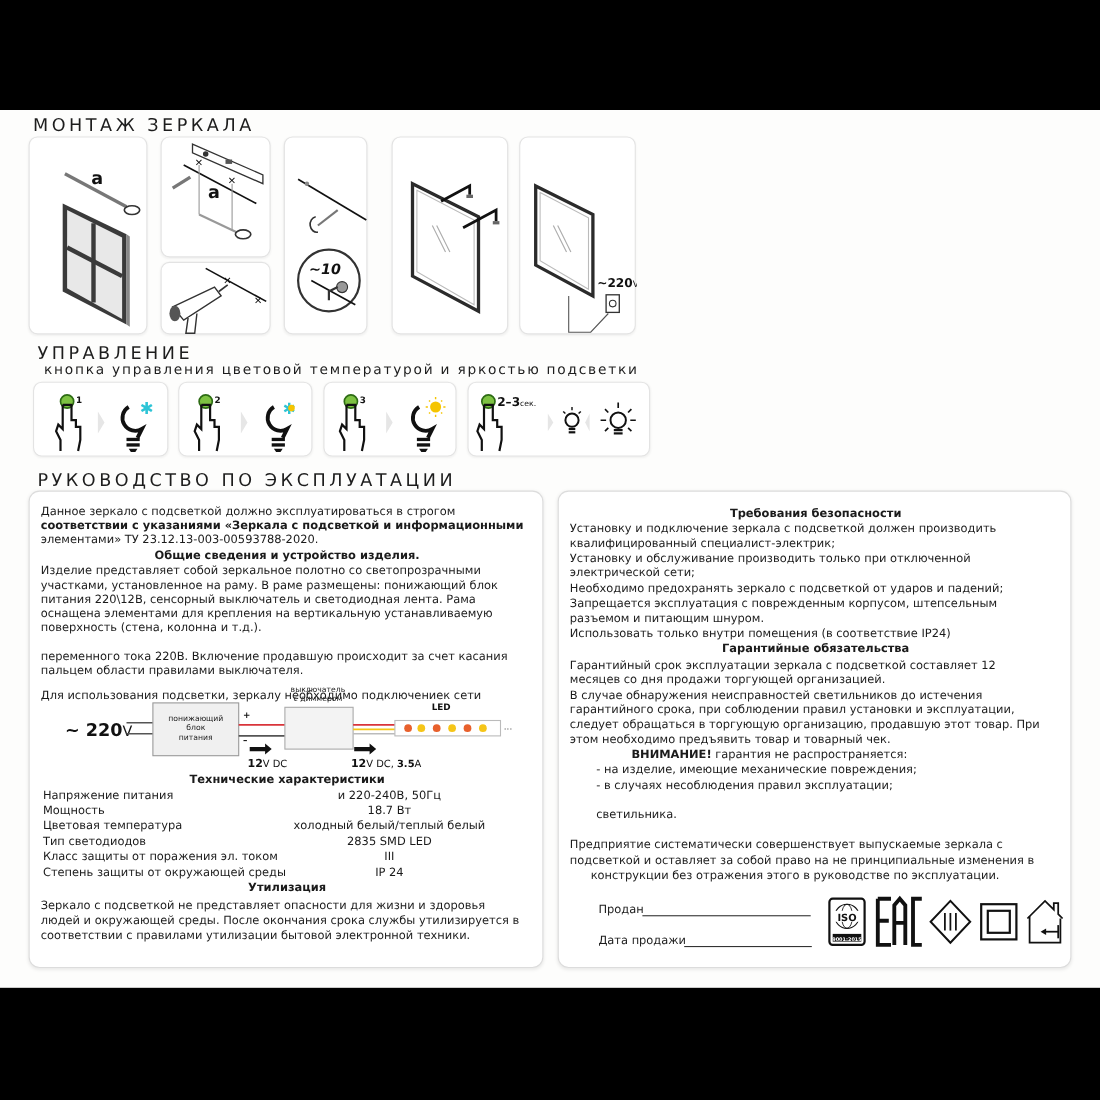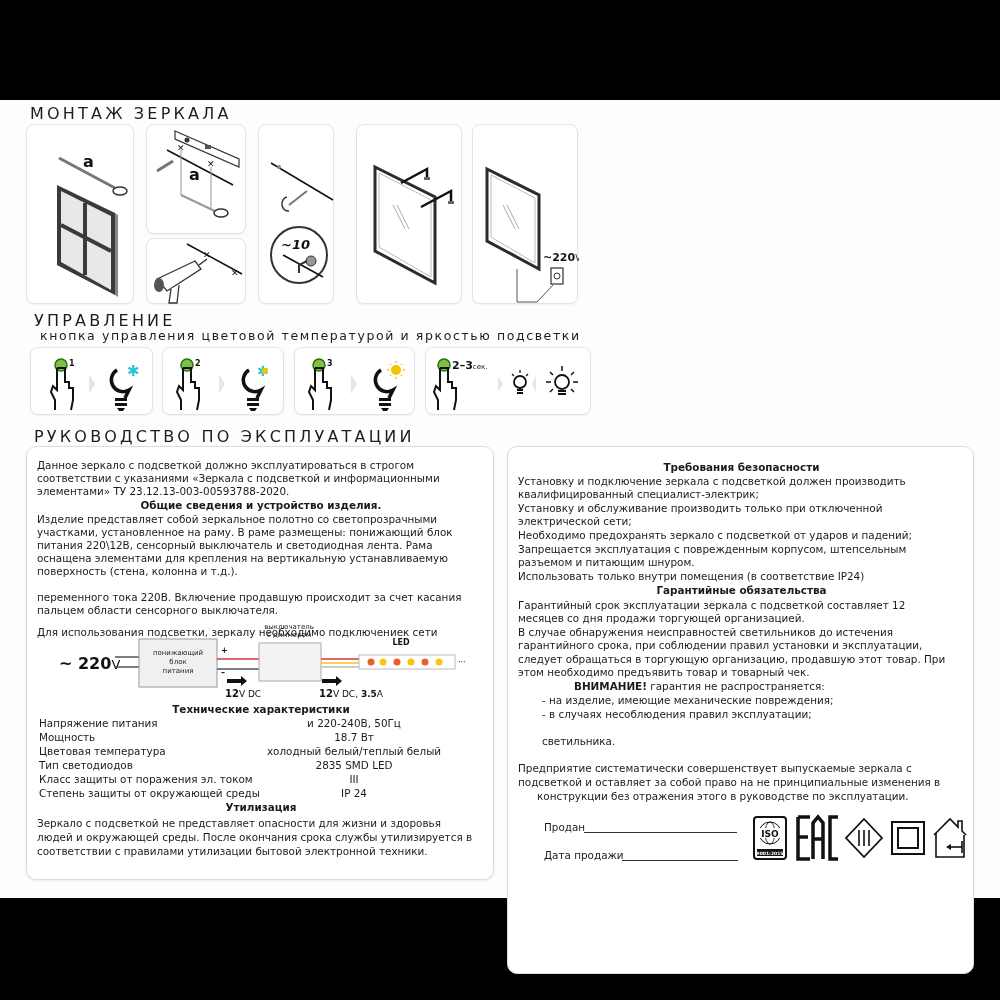--- a/index.html
+++ b/index.html
@@ -209,31 +209,31 @@
             <line x1="148" y1="44" x2="145" y2="41"></line>
         </g>
       </g>
     </svg>
   </div>
 
   <div class="section-title" style="left:34px; top:327px;">РУКОВОДСТВО ПО ЭКСПЛУАТАЦИИ</div>
 
   <div class="panel" style="left:26px; top:346px; width:468px; height:434px;">
     <div class="txt" style="left:10px; top:12px;">        Данное зеркало с подсветкой должно эксплуатироваться в строгом</div>
-    <div class="txt" style="left:10px; top:25px;">соответствии с указаниями «Зеркала с подсветкой и информационными</div>
+    <div class="txt" style="left:10px; top:25px;font-weight:bold;">соответствии с указаниями «Зеркала с подсветкой и информационными</div>
     <div class="txt" style="left:10px; top:38px;">элементами» ТУ 23.12.13-003-00593788-2020.</div>
     <div class="txt bold center" style="left:0; width:468px; top:52px;">Общие сведения и устройство изделия.</div>
     <div class="txt" style="left:10px; top:66px;">Изделие представляет собой зеркальное полотно со светопрозрачными</div>
     <div class="txt" style="left:10px; top:79px;">участками, установленное на раму. В раме размещены: понижающий блок</div>
     <div class="txt" style="left:10px; top:92px;">питания 220\12В, сенсорный выключатель и светодиодная лента. Рама</div>
     <div class="txt" style="left:10px; top:105px;">оснащена элементами для крепления на вертикальную устанавливаемую</div>
     <div class="txt" style="left:10px; top:118px;">поверхность (стена, колонна и т.д.).</div>
     <div class="txt" style="left:10px; top:131px;margin-top:48px;"> Для использования подсветки, зеркалу необходимо подключениек сети</div>
     <div class="txt" style="left:10px; top:144px;">переменного тока 220В. Включение продавшую происходит за счет касания</div>
-    <div class="txt" style="left:10px; top:157px;">пальцем области сенсорного выключателя.</div>
+    <div class="txt" style="left:10px; top:157px;">пальцем области правилами выключателя.</div>
 
     <svg width="468" height="80" style="position:absolute; left:0; top:172px;">
       <text x="32" y="50" font-family="DejaVu Sans, sans-serif" font-weight="bold" font-size="16" fill="#111"><tspan>~</tspan> <tspan>220</tspan><tspan font-weight="normal" font-size="13">V</tspan></text>
       <line x1="88" y1="38" x2="112" y2="38" stroke="#555" stroke-width="1.5"></line>
       <line x1="88" y1="48" x2="112" y2="48" stroke="#555" stroke-width="1.5"></line>
       <rect x="112" y="20" width="78" height="48" fill="#f0f0f0" stroke="#999" stroke-width="1"></rect>
       <text x="151" y="36" font-size="7" text-anchor="middle" fill="#222">понижающий</text>
       <text x="151" y="45" font-size="7" text-anchor="middle" fill="#222">блок</text>
       <text x="151" y="54" font-size="7" text-anchor="middle" fill="#222">питания</text>
       <text x="194" y="34" font-size="8" font-weight="bold" fill="#111">+</text>
@@ -285,21 +285,21 @@
     <div class="spec-row" style="top:340px;">
         <span class="k">Степень защиты от окружающей среды</span>
         <span class="v">IP 24</span>
       </div>
     <div class="txt bold center" style="left:0; width:468px; top:354px;">Утилизация</div>
     <div class="txt" style="left:10px; top:370px;">        Зеркало с подсветкой не представляет опасности для жизни и здоровья</div>
     <div class="txt" style="left:10px; top:384px;">людей и окружающей среды. После окончания срока службы утилизируется в</div>
     <div class="txt" style="left:10px; top:398px;">соответствии с правилами утилизации бытовой электронной техники.</div>
   </div>
 
-  <div class="panel" style="left:507px; top:346px; width:467px; height:528px;">
+  <div class="panel" style="left:507px; top:346px; width:467px; height:434px;">
     <div class="txt bold center" style="left:0; width:467px; top:14px;">Требования безопасности</div>
     <div class="txt" style="left:10px; top:28px;">        Установку и подключение зеркала с подсветкой должен производить</div>
     <div class="txt" style="left:10px; top:41px;">квалифицированный специалист-электрик;</div>
     <div class="txt" style="left:10px; top:55px;">        Установку и обслуживание производить только при отключенной</div>
     <div class="txt" style="left:10px; top:68px;">электрической сети;</div>
     <div class="txt" style="left:10px; top:82px;">        Необходимо предохранять зеркало с подсветкой от ударов и падений;</div>
     <div class="txt" style="left:10px; top:96px;">        Запрещается эксплуатация с поврежденным корпусом, штепсельным</div>
     <div class="txt" style="left:10px; top:109px;">разъемом и питающим шнуром.</div>
     <div class="txt" style="left:10px; top:123px;">        Использовать только внутри помещения (в соответствие IP24)</div>
     <div class="txt bold center" style="left:0; width:467px; top:137px;">Гарантийные обязательства</div>

